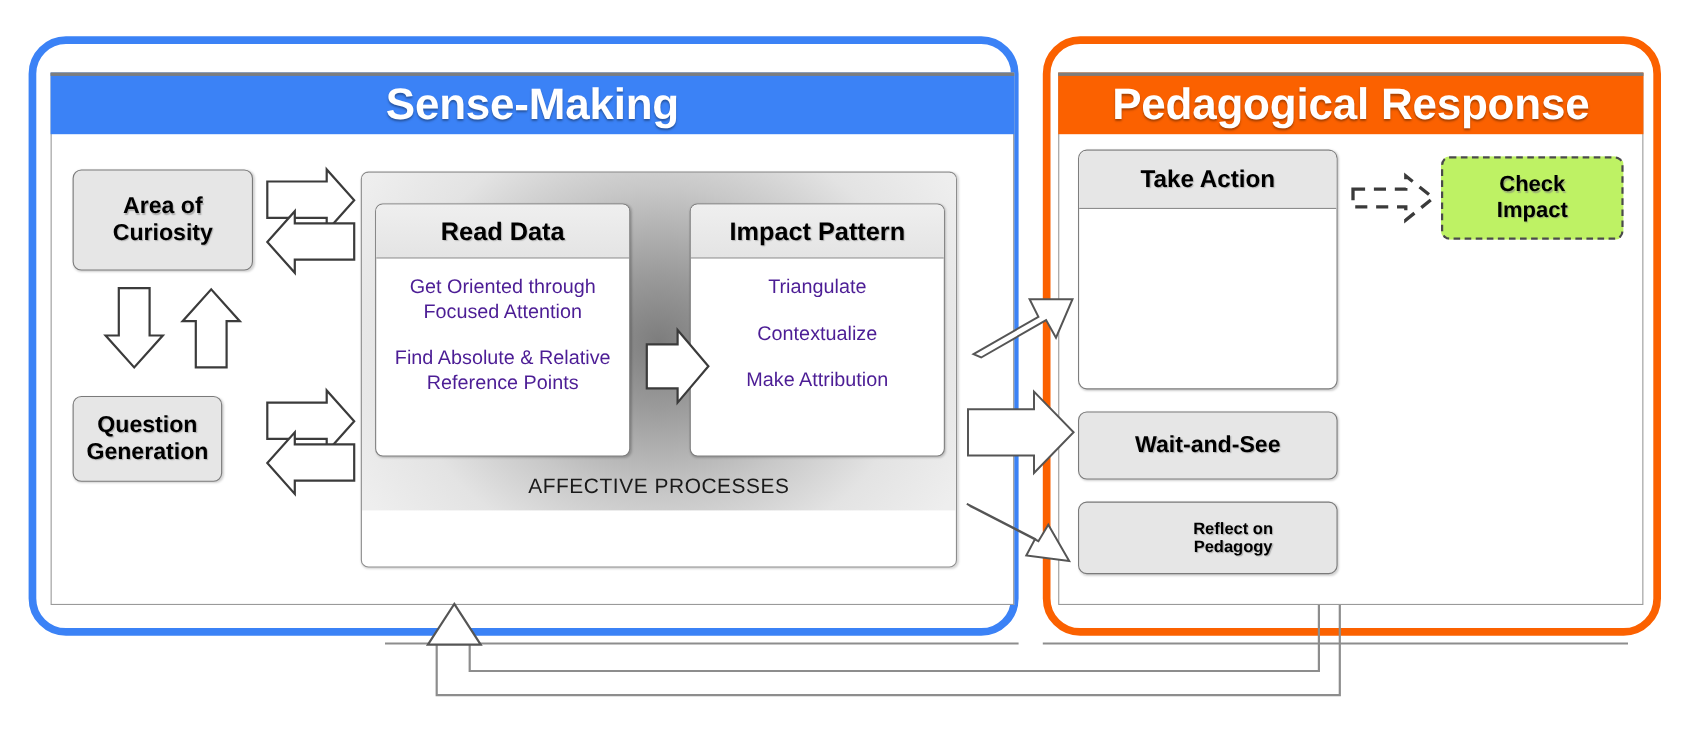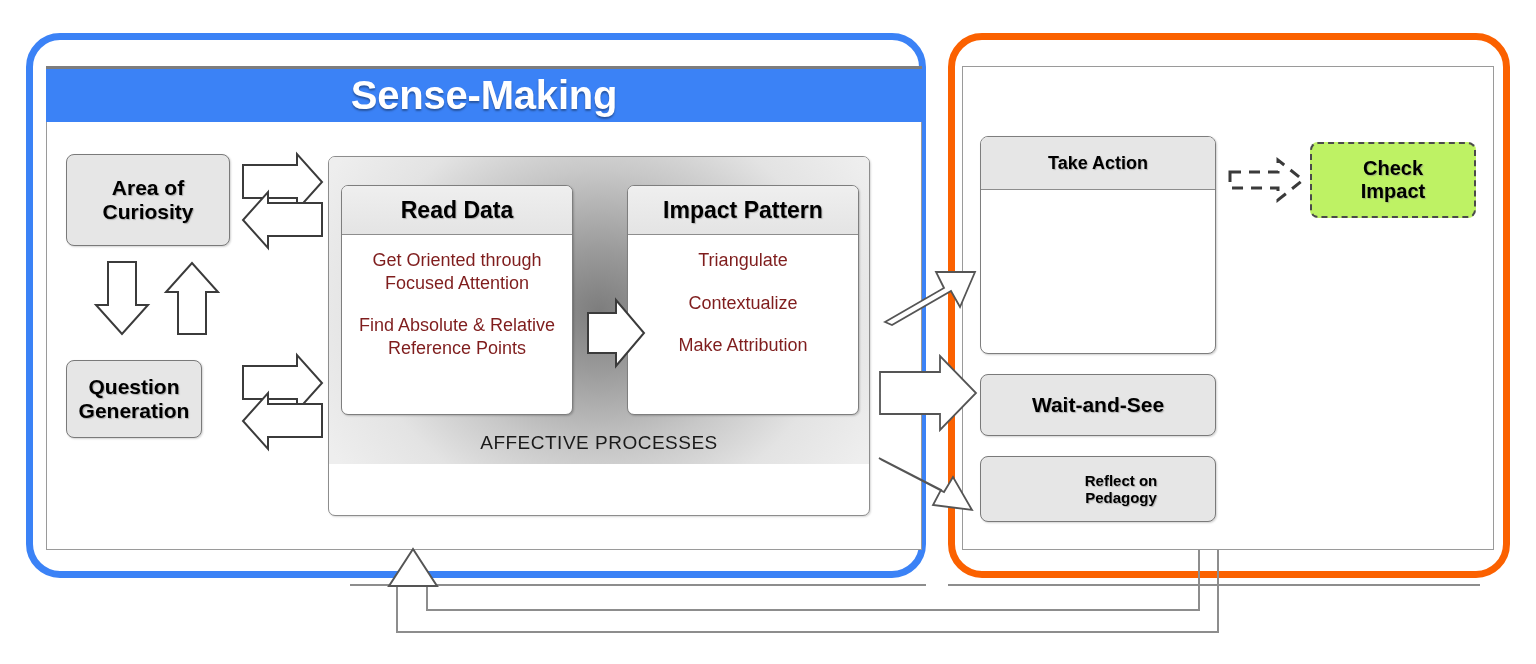--- a/index.html
+++ b/index.html
@@ -119,21 +119,21 @@
     background:linear-gradient(#efefef,#e4e4e4);
     border-bottom:1px solid #8d8d8d;
     display:flex;align-items:center;justify-content:center;
     font-size:23px;font-weight:bold;color:#000;
     text-shadow:1px 1px 1px rgba(130,130,130,0.5);
   }
   .subcard-body{
     padding:14px 8px 0 8px;
     text-align:center;
     font-size:18px;
-    color:#7f1d1d;
+    color:#4c1d95;
     line-height:1.25;
   }
   .subcard-body .line{margin-bottom:20px;}
   #readData   {left:12px;top:28px;width:232px;height:230px;}
   #explainPat {left:298px;top:28px;width:232px;height:230px;}
 
   #affective{
     position:absolute;left:0;right:0;bottom:10px;
     text-align:center;
     font-size:19px;letter-spacing:0.5px;color:#1a1a1a;
@@ -147,21 +147,21 @@
     border:1px solid #7e7e7e;
     border-radius:8px;
     overflow:hidden;
     box-shadow:1px 1px 2px rgba(0,0,0,0.2);
   }
   #takeActionHdr{
     height:52px;
     background:#e6e6e6;
     border-bottom:1px solid #8d8d8d;
     display:flex;align-items:center;justify-content:center;
-    font-size:18px;font-weight:bold;color:#000;
+    font-size:22px;font-weight:bold;color:#000;
     text-shadow:1px 1px 1px rgba(130,130,130,0.5);
   }
   #takeActionBody{padding:18px 4px 0 4px;text-align:center;font-size:17.5px;color:#111;}
   #takeActionBody .line{margin-bottom:21px;}
 
   svg.ovl{position:absolute;left:0;top:0;width:1536px;height:664px;overflow:visible;pointer-events:none;}
   .blockarrow{fill:#ffffff;stroke:#3b3b3b;stroke-width:2;}
   .blockarrow-lite{fill:#ffffff;stroke:#555;stroke-width:1.8;}
   .dasharrow{fill:none;stroke:#3a3a3a;stroke-width:3;stroke-dasharray:11 8;}
   .fbline{fill:none;stroke:#8d8d8d;stroke-width:2;}
@@ -172,20 +172,21 @@
 
 <div id="stage">
 
   <div class="frame frame-sense" id="frameSense" style="border-color: rgb(59, 130, 246);"></div>
   <div class="frame frame-pedag" id="framePedag" style="border-color: rgb(251, 97, 0);"></div>
 
   <div class="panel panel-sense"></div>
   <div class="panel panel-pedag"></div>
 
   <div class="hdr hdr-sense" id="hdrSense" style="background: rgb(59, 130, 246);">Sense-Making</div>
+  <div class="hdr hdr-pedag" id="hdrPedag" style="background: rgb(251, 97, 0);">Pedagogical Response</div>
 
   <div class="node" id="nodeCuriosity">
     <div>
       <div>Area of</div>
       <div>Curiosity</div>
     </div>
   </div>
 
   <div class="node" id="nodeQuestion">
     <div>

